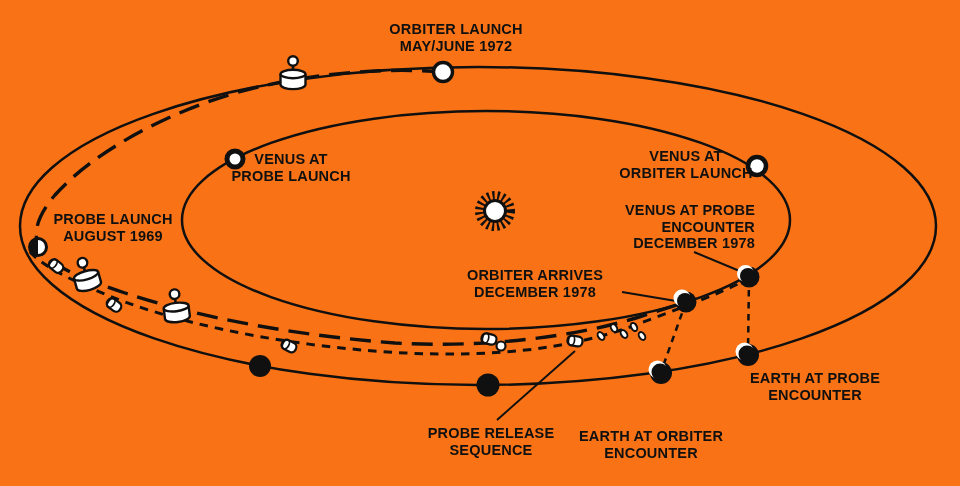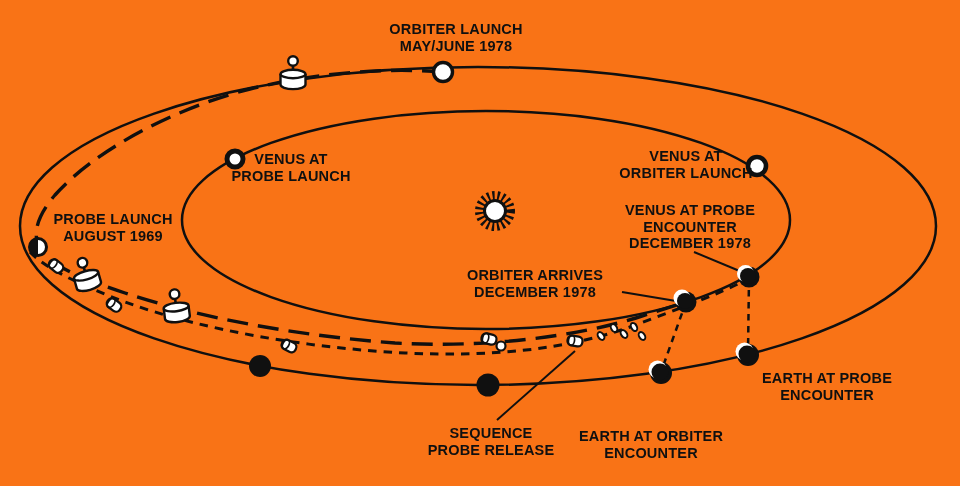--- a/index.html
+++ b/index.html
@@ -108,57 +108,57 @@
 
     <g>
       <circle cx="748" cy="355" r="11" fill="#101010"></circle>
       <circle cx="744.5" cy="351.5" r="9" fill="#ffffff"></circle>
       <circle cx="747" cy="354" r="8.5" fill="#101010"></circle>
     </g>
   </svg>
 
   <div class="lbl" style="left:456px;top:21px;">
     <span>ORBITER LAUNCH</span>
-    <span>MAY/JUNE 1978</span>
+    <span>MAY/JUNE 1972</span>
   </div>
 
   <div class="lbl" style="left:291px;top:151px;">
     <span>VENUS AT</span>
     <span>PROBE LAUNCH</span>
   </div>
 
   <div class="lbl" style="left:686px;top:148px;">
     <span>VENUS AT</span>
     <span>ORBITER LAUNCH</span>
   </div>
 
-  <div class="lbl" style="left:690px;top:202px;line-height:16.5px;">
+  <div class="lbl" style="left:690px;top:202px;line-height:16.5px;text-align:right;">
     <span>VENUS AT PROBE</span>
     <span>ENCOUNTER</span>
     <span>DECEMBER 1978</span>
   </div>
 
   <div class="lbl" style="left:535px;top:267px;">
     <span>ORBITER ARRIVES</span>
     <span>DECEMBER 1978</span>
   </div>
 
   <div class="lbl" style="left:651px;top:392px;margin-top:36px;">
     <span>EARTH AT ORBITER</span>
     <span>ENCOUNTER</span>
   </div>
 
-  <div class="lbl" style="left:815px;top:370px;margin-left:12px;">
+  <div class="lbl" style="left:815px;top:370px;">
     <span>EARTH AT PROBE</span>
     <span>ENCOUNTER</span>
   </div>
 
   <div class="lbl" style="left:491px;top:425px;">
+    <span>PROBE RELEASE</span>
     <span>SEQUENCE</span>
-    <span>PROBE RELEASE</span>
   </div>
 
   <div class="lbl" style="left:113px;top:211px;">
     <span>PROBE LAUNCH</span>
     <span>AUGUST 1969</span>
   </div>
 
 </div>
 
 </body></html>

